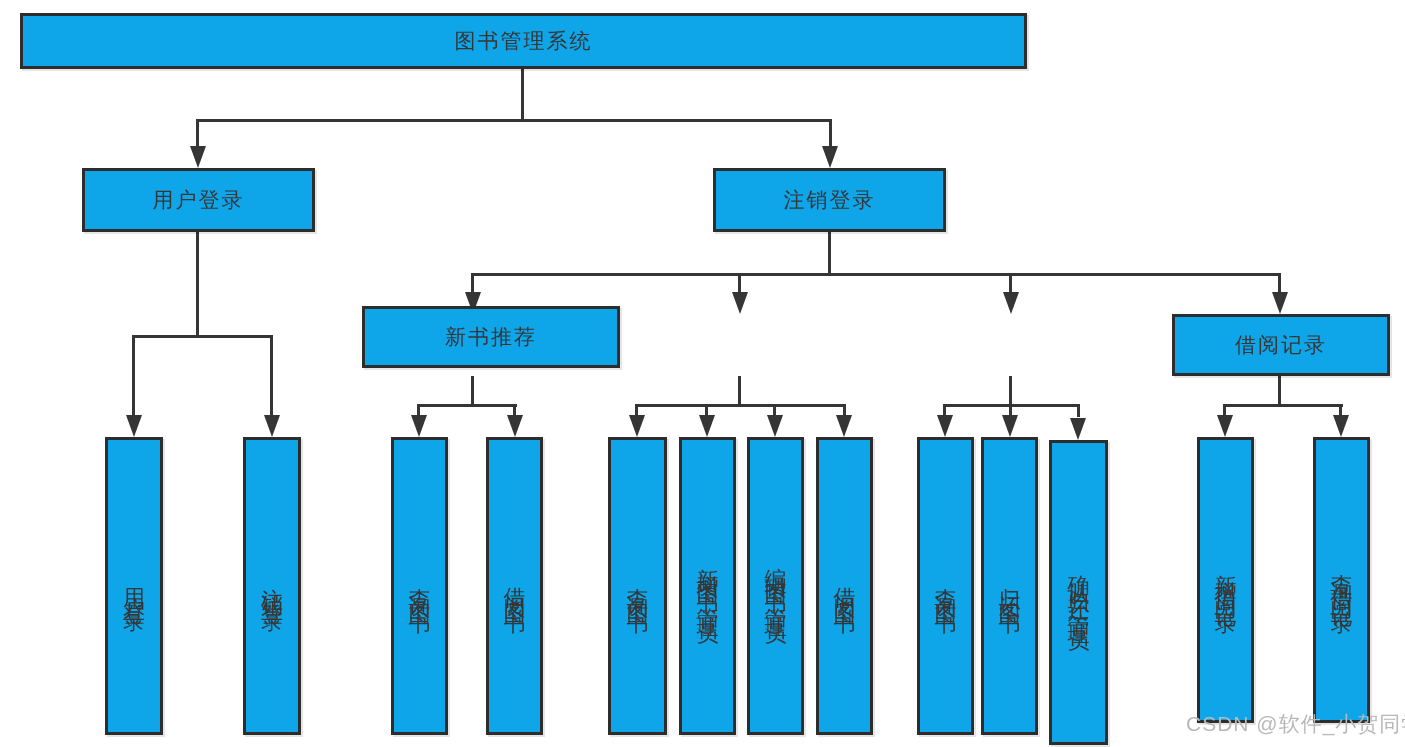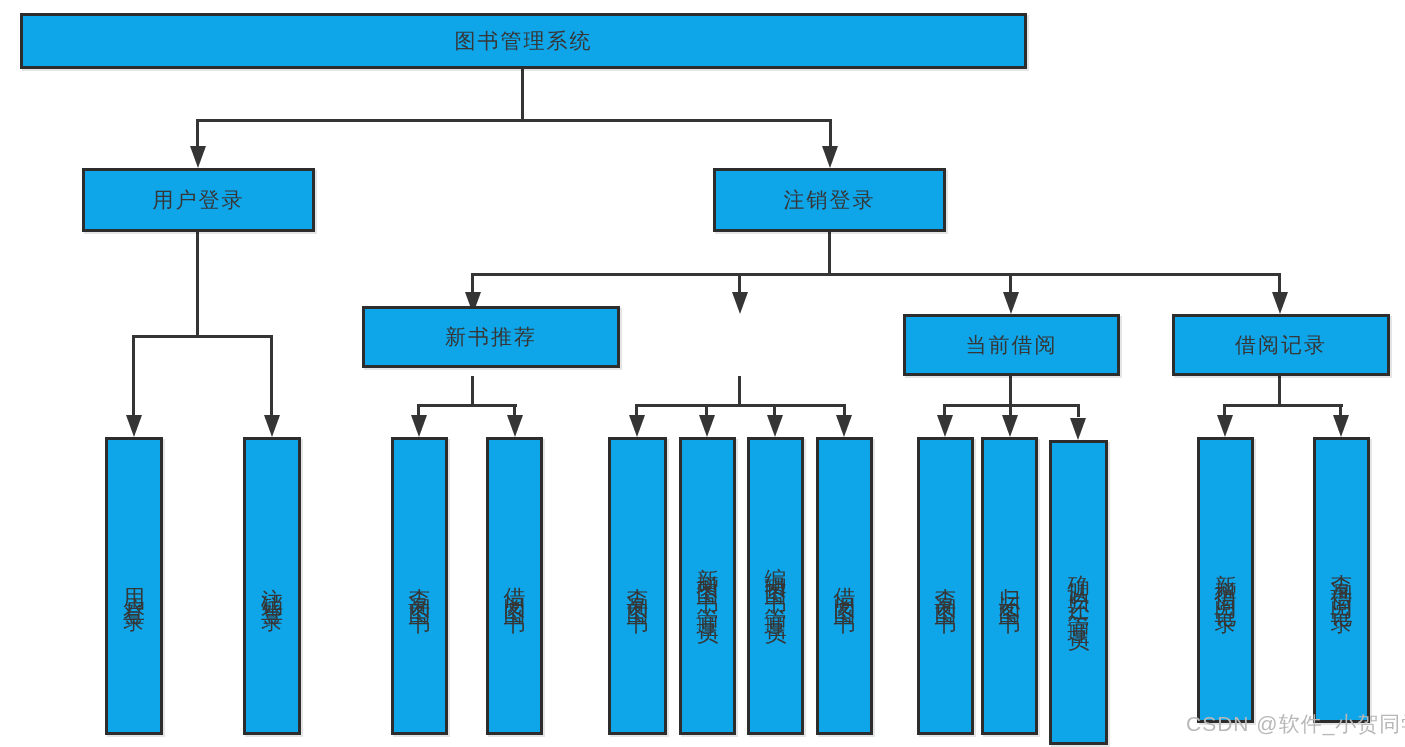--- a/index.html
+++ b/index.html
@@ -76,21 +76,20 @@
   <div class="vl" style="left:471px;top:273px;height:21px;"></div>
   <div class="arrow" style="left:465px;top:292px;"></div>
   <div class="vl" style="left:738px;top:273px;height:21px;"></div>
   <div class="arrow" style="left:732px;top:292px;"></div>
   <div class="vl" style="left:1009px;top:273px;height:21px;"></div>
   <div class="arrow" style="left:1003px;top:292px;"></div>
   <div class="vl" style="left:1278px;top:273px;height:21px;"></div>
   <div class="arrow" style="left:1272px;top:292px;"></div>
 
   <div class="node" style="left:362px;top:306px;width:258px;height:62px;">新书推荐</div>
-  <div class="node" style="left:903px;top:314px;width:217px;height:62px;">当前借阅</div>
   <div class="node" style="left:1172px;top:314px;width:218px;height:62px;">借阅记录</div>
 
   <div class="vl" style="left:471px;top:376px;height:31px;"></div>
   <div class="hl" style="left:417px;top:404px;width:100px;"></div>
   <div class="vl" style="left:417px;top:404px;height:13px;"></div>
   <div class="arrow" style="left:411px;top:415px;"></div>
   <div class="vl" style="left:513px;top:404px;height:13px;"></div>
   <div class="arrow" style="left:507px;top:415px;"></div>
 
   <div class="vl" style="left:738px;top:376px;height:31px;"></div>

